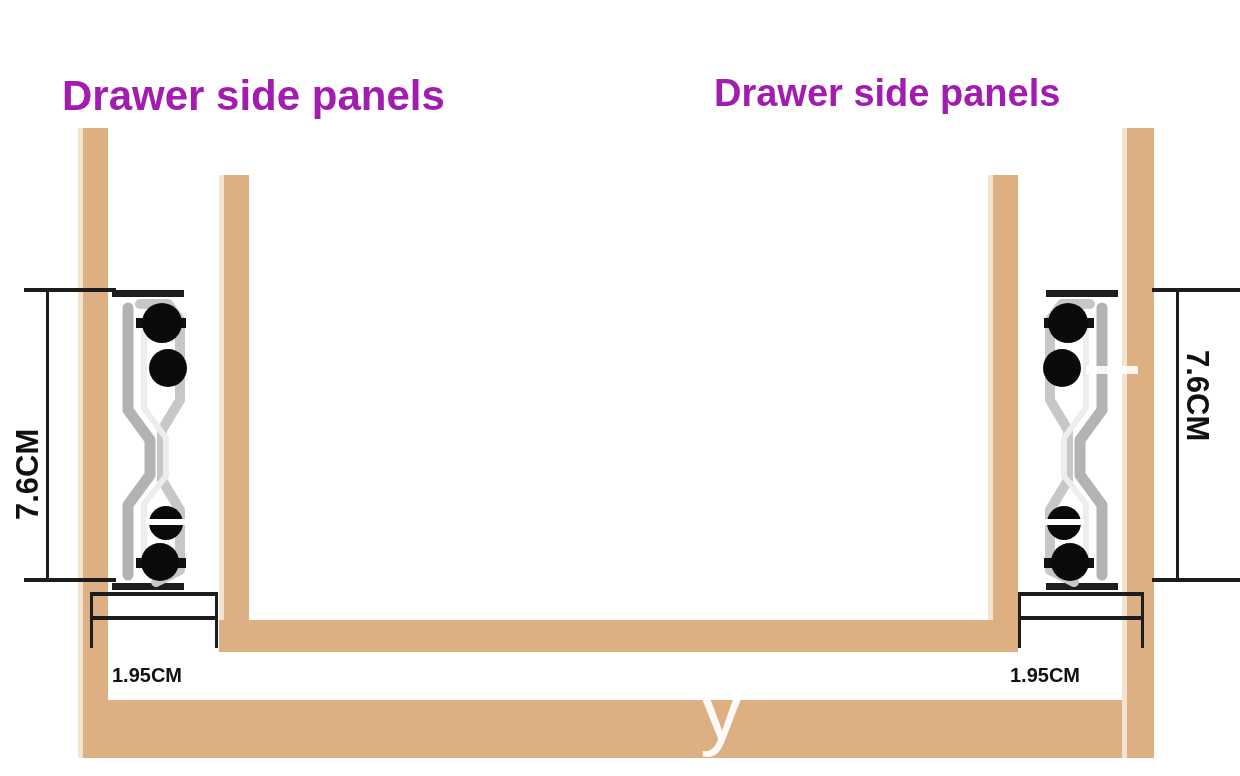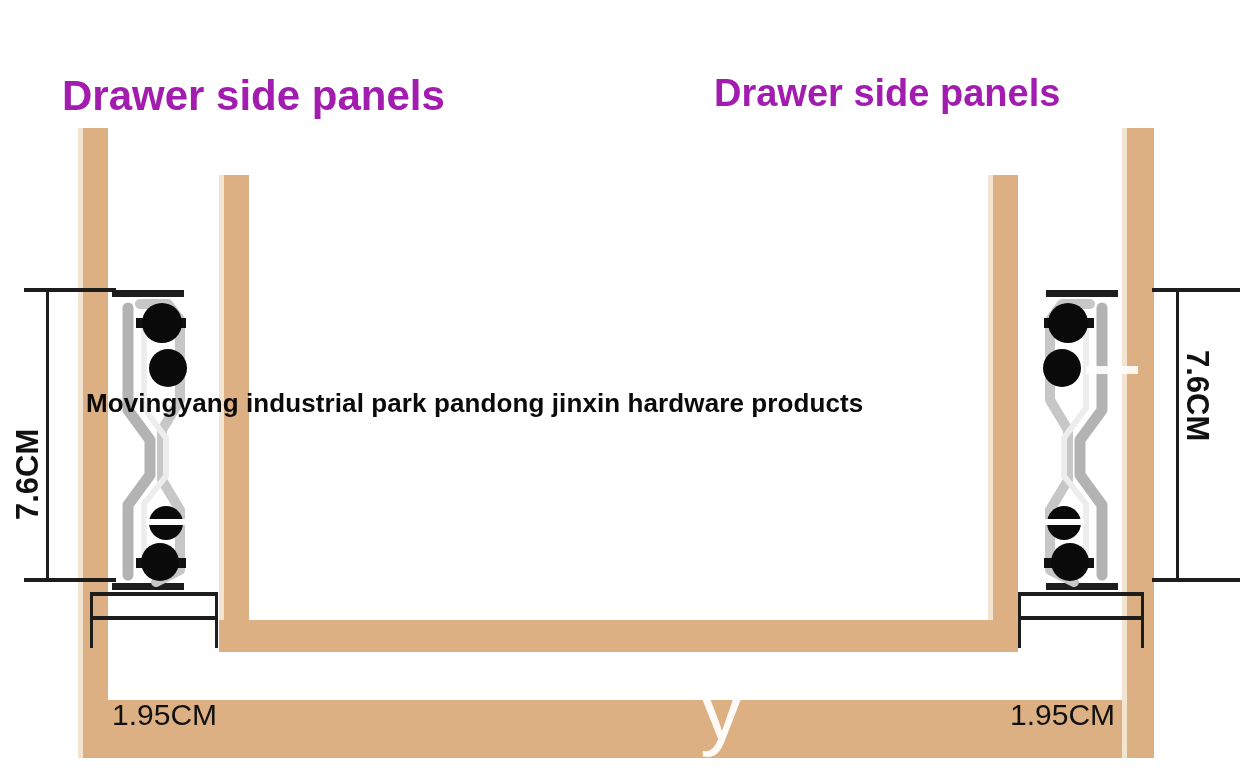--- a/index.html
+++ b/index.html
@@ -45,25 +45,24 @@
     font-size:31px;
     color:#111111;
     letter-spacing:0px;
     white-space:nowrap;
   }
   .rot-left {transform:rotate(-90deg);transform-origin:left top;}
   .rot-right{transform:rotate(90deg); transform-origin:left top;}
 
   .dim-text-h{
     position:absolute;
-    font-weight:normal;
-    font-size:30px;
+    font-weight:bold;
+    font-size:20px;
     color:#111111;
     white-space:nowrap;
-    margin-top:34px;
   }
 
   
   .panel-label{
     position:absolute;
     font-weight:bold;
     color:#a21caf;
     white-space:nowrap;
   }
   #label-left  {left:62px; top:72px;  font-size:42px;}
@@ -169,18 +168,17 @@
     <div class="dim-line-h" style="left:1018px; top:592px; width:126px;"></div>
     <div class="dim-line-h" style="left:1018px; top:616px; width:126px;"></div>
     <div class="dim-line-v" style="left:1018px; top:592px; height:56px;"></div>
     <div class="dim-line-v" style="left:1141px; top:592px; height:56px;"></div>
     <div class="dim-text-h" style="left:1010px; top:664px;">1.95CM</div>
   </div>
 
   <div class="panel-label" id="label-left">Drawer side panels</div>
   <div class="panel-label" id="label-right">Drawer side panels</div>
 
-  <div id="watermark-company">Movingyang industrial park pandong jinxin hardware products</div>
   <div class="wm-faint" id="wm-glyph-n">n</div>
   <div class="wm-faint" id="wm-glyph-y">y</div>
   <div id="wm-bar"></div>
 
 </div>
 
 </body></html>

